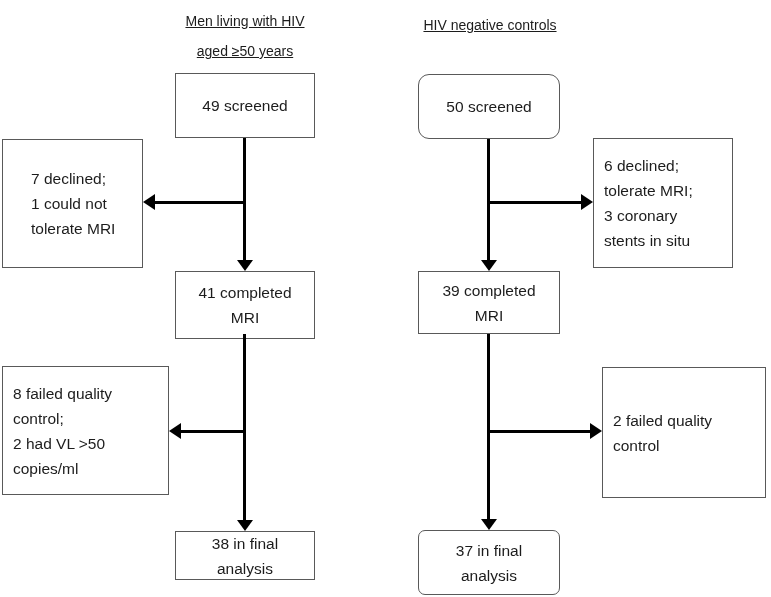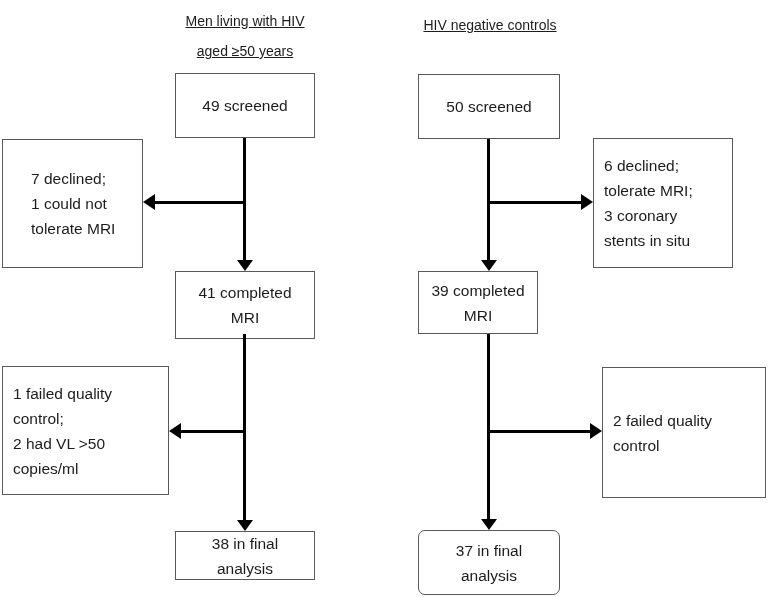--- a/index.html
+++ b/index.html
@@ -70,43 +70,43 @@
     <span class="ln">1 could not</span>
     <span class="ln">tolerate MRI</span>
   </div>
 
   <div class="box" style="left:175px;top:271px;width:140px;height:68px;">
     <span class="ln">41 completed</span>
     <span class="ln">MRI</span>
   </div>
 
   <div class="box excl" style="left:2px;top:366px;width:167px;height:129px;">
-    <span class="ln">1 failed quality</span>
+    <span class="ln">8 failed quality</span>
     <span class="ln">control;</span>
     <span class="ln">2 had VL &gt;50</span>
     <span class="ln">copies/ml</span>
   </div>
 
   <div class="box" style="left:175px;top:531px;width:140px;height:49px;">
     <span class="ln">38 in final</span>
     <span class="ln">analysis</span>
   </div>
 
-  <div class="box" style="left:418px;top:74px;width:142px;height:65px;">
+  <div class="box" style="left:418px;top:74px;width:142px;height:65px;border-radius:11px;">
     <span class="ln">50 screened</span>
   </div>
 
   <div class="box excl" style="left:593px;top:138px;width:140px;height:130px;">
     <span class="ln">6 declined;</span>
     <span class="ln">tolerate MRI;</span>
     <span class="ln">3 coronary</span>
     <span class="ln">stents in situ</span>
   </div>
 
-  <div class="box" style="left:418px;top:271px;width:120px;height:63px;">
+  <div class="box" style="left:418px;top:271px;width:142px;height:63px;">
     <span class="ln">39 completed</span>
     <span class="ln">MRI</span>
   </div>
 
   <div class="box excl" style="left:602px;top:367px;width:164px;height:131px;">
     <span class="ln">2 failed quality</span>
     <span class="ln">control</span>
   </div>
 
   <div class="box" style="left:418px;top:530px;width:142px;height:65px;border-radius:7px;">

